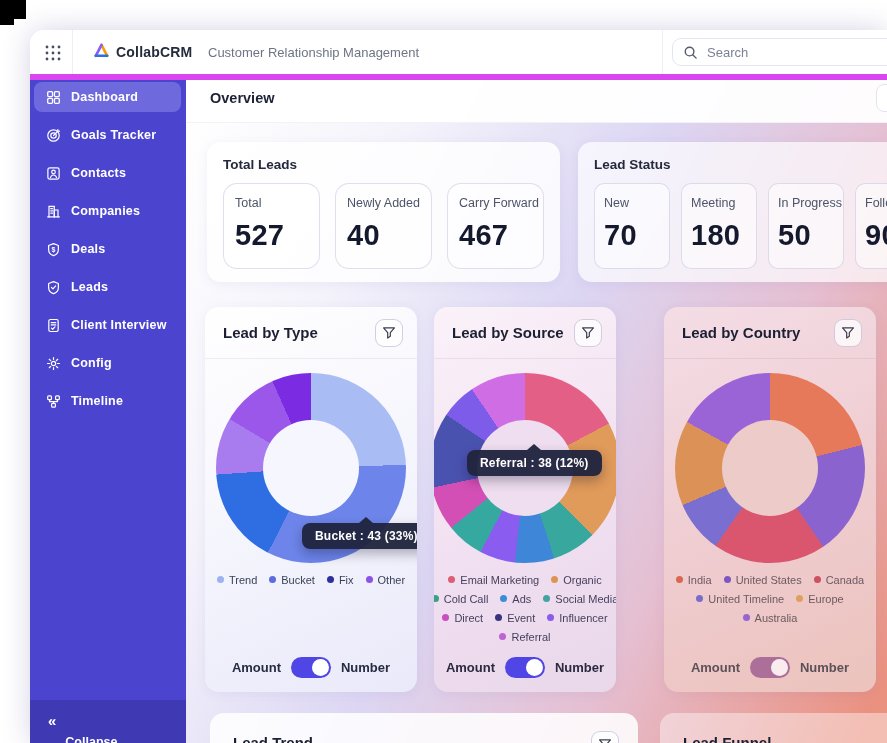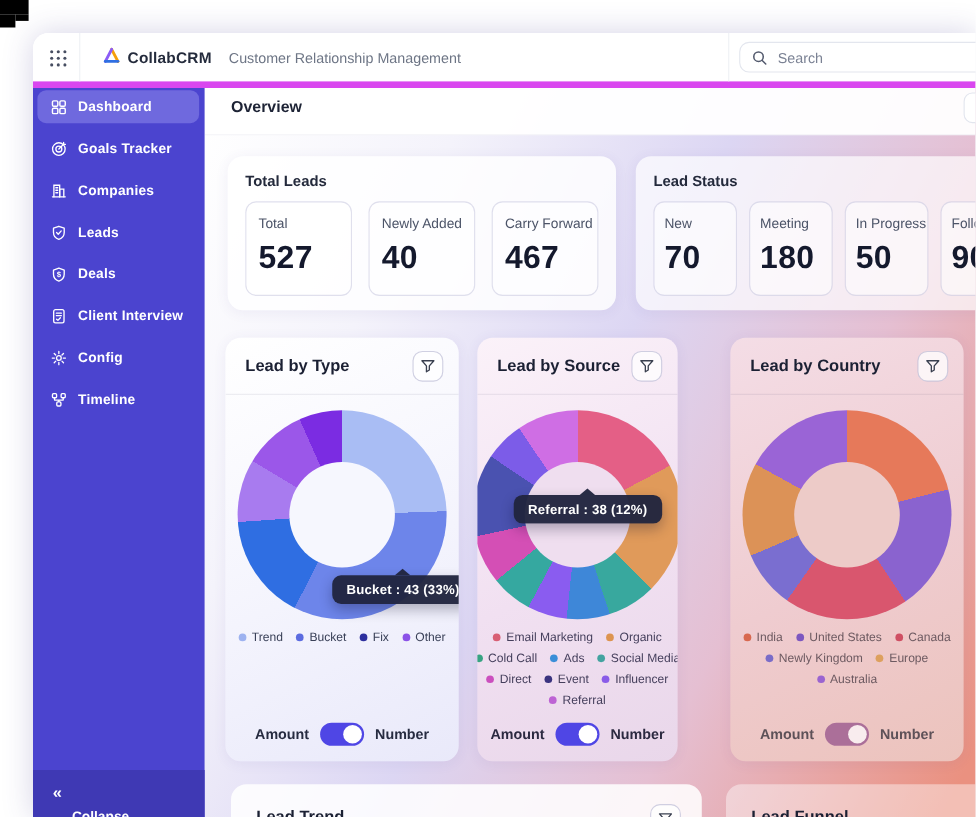--- a/index.html
+++ b/index.html
@@ -82,21 +82,21 @@
   .stat-card.s0{left:21px;width:353px;}
   .stat-card.s1{left:392px;width:432px;background:rgba(255,255,255,.68);}
   .stat-title{font-size:13.5px;font-weight:700;color:#242a3c;}
   .stat-items{display:flex;margin-top:11px;}
   .s0 .stat-items{gap:15px;}
   .s1 .stat-items{gap:11px;}
   .stat-item{
     box-sizing:border-box;height:86px;border:1px solid rgba(130,130,185,.25);border-radius:10px;
     background:rgba(255,255,255,.55);padding:12px 11px;
   }
-  .s0 .stat-item{width:97px;}
+  .s0 .stat-item{width:97px;border-radius:14px;}
   .s1 .stat-item{width:76px;padding:12px 9px;}
   .stat-label{font-size:12.5px;color:#4c5468;white-space:nowrap;}
   .stat-value{font-size:29px;font-weight:800;color:#14192d;margin-top:9px;letter-spacing:.3px;}
 
   
   .chart-card{
     position:absolute;top:233px;height:385px;border-radius:14px;box-sizing:border-box;
     box-shadow:0 2px 12px rgba(80,70,160,.07);overflow:hidden;
   }
   .chart-card.c0{left:19px;width:212px;background:linear-gradient(155deg,#ffffff 0%,#f4f4fd 55%,#e9e9fa 100%);text-align:right;
@@ -206,46 +206,56 @@
             <svg viewBox="0 0 16 16" fill="none" stroke="currentColor" stroke-width="1.3">
               <circle cx="8" cy="8" r="6.1"></circle>
               <circle cx="8" cy="8" r="2.9"></circle>
               <path d="M8 8l4.6-4.6M12.6 1.6v1.8h1.8" stroke-linecap="round"></path>
             </svg>
           </span>
     <span class="side-label">Goals Tracker</span>
   </div>
         <div class="side-item">
     <span class="side-icon">
+            <svg viewBox="0 0 16 16" fill="none" stroke="currentColor" stroke-width="1.3">
+              <rect x="2" y="2" width="12" height="12" rx="2"></rect>
+              <circle cx="8" cy="6.4" r="1.9"></circle>
+              <path d="M4.7 12.4c.7-1.9 1.9-2.8 3.3-2.8s2.6.9 3.3 2.8" stroke-linecap="round"></path>
+            </svg>
+          </span>
+    <span class="side-label">Contacts</span>
+  </div>
+        <div class="side-item">
+    <span class="side-icon">
             <svg viewBox="0 0 16 16" fill="none" stroke="currentColor" stroke-width="1.3" stroke-linecap="round">
               <path d="M3.2 13.8V2.6h5.6v11.2"></path>
               <path d="M8.8 13.8V6.4h4v7.4"></path>
               <path d="M1.8 13.8h12.4"></path>
               <path d="M5.1 5h1.8M5.1 7.4h1.8M5.1 9.8h1.8"></path>
             </svg>
           </span>
     <span class="side-label">Companies</span>
   </div>
         <div class="side-item">
     <span class="side-icon">
+            <svg viewBox="0 0 16 16" fill="none" stroke="currentColor" stroke-width="1.3" stroke-linejoin="round">
+              <path d="M8 1.8l5.2 1.9v4.2c0 3.4-2.2 5.6-5.2 6.6-3-1-5.2-3.2-5.2-6.6V3.7z"></path>
+              <text x="8" y="10.6" text-anchor="middle" font-size="7.5" font-weight="bold" fill="currentColor" stroke="none">$</text>
+            </svg>
+          </span>
+    <span class="side-label">Deals</span>
+  </div>
+        <div class="side-item">
+    <span class="side-icon">
             <svg viewBox="0 0 16 16" fill="none" stroke="currentColor" stroke-width="1.3" stroke-linecap="round" stroke-linejoin="round">
               <path d="M8 1.8l5.2 1.9v4.2c0 3.4-2.2 5.6-5.2 6.6-3-1-5.2-3.2-5.2-6.6V3.7z"></path>
               <path d="M5.8 7.9l1.6 1.6 2.9-3.2"></path>
             </svg>
           </span>
     <span class="side-label">Leads</span>
-  </div>
-        <div class="side-item">
-    <span class="side-icon">
-            <svg viewBox="0 0 16 16" fill="none" stroke="currentColor" stroke-width="1.3" stroke-linejoin="round">
-              <path d="M8 1.8l5.2 1.9v4.2c0 3.4-2.2 5.6-5.2 6.6-3-1-5.2-3.2-5.2-6.6V3.7z"></path>
-              <text x="8" y="10.6" text-anchor="middle" font-size="7.5" font-weight="bold" fill="currentColor" stroke="none">$</text>
-            </svg>
-          </span>
-    <span class="side-label">Deals</span>
   </div>
         <div class="side-item">
     <span class="side-icon">
             <svg viewBox="0 0 16 16" fill="none" stroke="currentColor" stroke-width="1.3" stroke-linecap="round" stroke-linejoin="round">
               <rect x="3" y="1.6" width="10" height="12.8" rx="1.8"></rect>
               <path d="M5.6 5h4.8M5.6 7.4h4.8"></path>
               <path d="M5.8 10.8l1.3 1.2 2.4-2.6"></path>
             </svg>
           </span>
     <span class="side-label">Client Interview</span>
@@ -453,21 +463,21 @@
     <span class="legend-label">United States</span>
   </span>
               <span class="legend-item">
     <span class="dot" style="background: rgb(207, 79, 99);"></span>
     <span class="legend-label">Canada</span>
   </span>
             </div>
             <div class="legend-row">
               <span class="legend-item">
     <span class="dot" style="background: rgb(122, 108, 200);"></span>
-    <span class="legend-label">Newly Kingdom</span>
+    <span class="legend-label">United Timeline</span>
   </span>
               <span class="legend-item">
     <span class="dot" style="background: rgb(221, 160, 94);"></span>
     <span class="legend-label">Europe</span>
   </span>
             </div>
             <div class="legend-row">
               <span class="legend-item">
     <span class="dot" style="background: rgb(154, 100, 208);"></span>
     <span class="legend-label">Australia</span>

